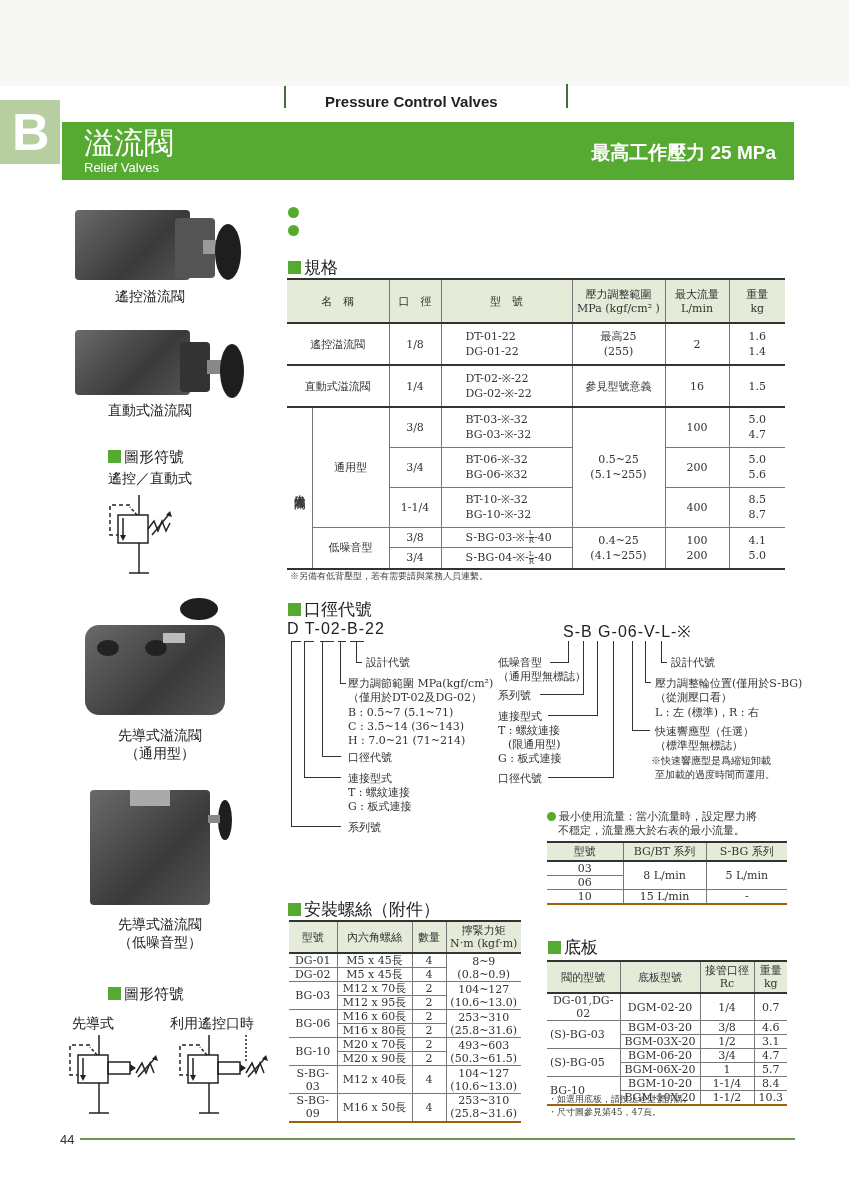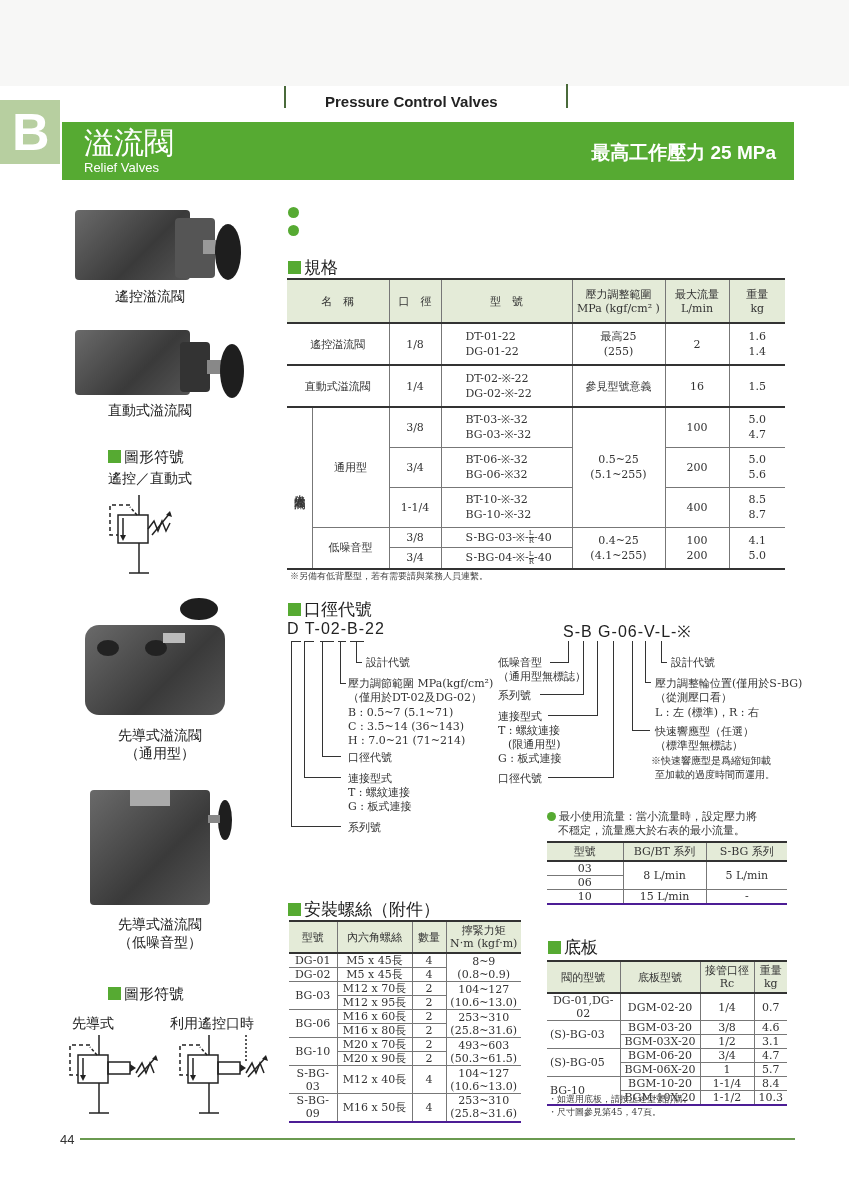--- a/index.html
+++ b/index.html
@@ -30,21 +30,21 @@
 table.spec{border-top:2px solid #333;border-bottom:2px solid #333}
 table.spec thead tr{border-bottom:2px solid #333}
 table.spec td{border-left:1px solid #777;border-top:1px solid #777;text-align:center;padding:2px 3px;line-height:15px}
 table.spec td.nob{border-left:none}
 td.lft{text-align:left!important;padding-left:24px!important}
 .vert{writing-mode:vertical-rl;letter-spacing:1px;font-size:11px}
 .note{font-size:9px;color:#444}
 .model-code{font-family:"Liberation Sans",sans-serif;font-size:16px;letter-spacing:1px;color:#222}
 .dl{font-size:11px;line-height:15px;color:#333}
 .ln{background:#333}
-table.small{font-size:11px;border-top:2px solid #333;border-bottom:2px solid #4c1d95}
+table.small{font-size:11px;border-top:2px solid #333;border-bottom:2px solid #a16207}
 table.small th{background:#e4ebd8;font-weight:normal;border-left:1px solid #777;border-bottom:2px solid #333;padding:2px 3px;line-height:13px}
 table.small th:first-child{border-left:none}
 table.small td{border-left:1px solid #777;border-top:1px solid #777;text-align:center;padding:0 3px;line-height:13px;height:14px}
 table.small td.nob{border-left:none}
 .sym{stroke:#222;stroke-width:1.5;fill:none}
 </style>
 </head>
 <body>
 
 <div class="abs topfade"></div>

